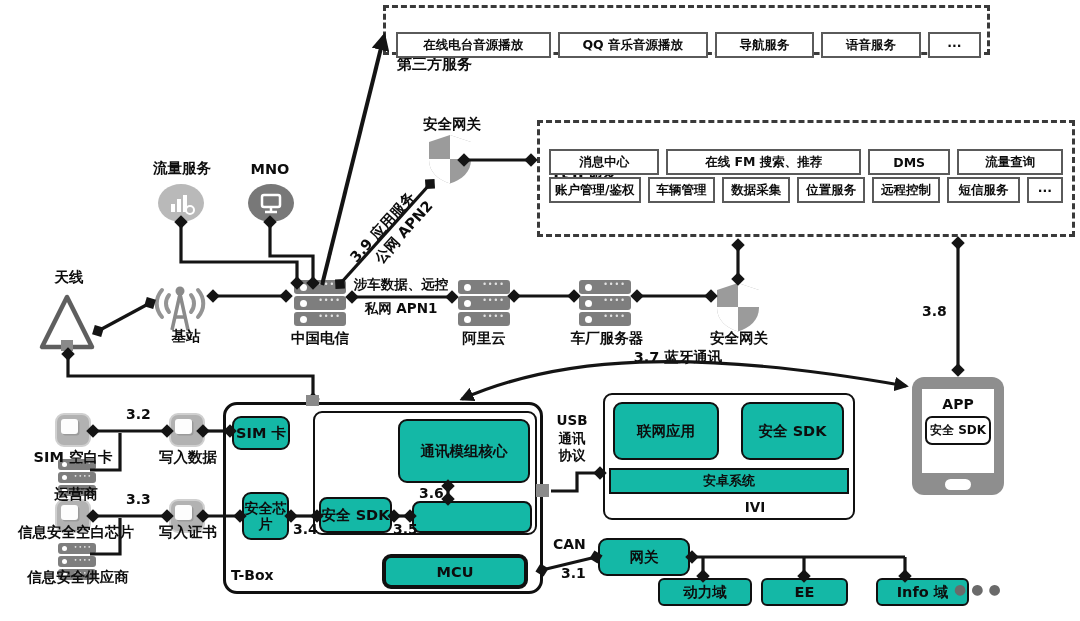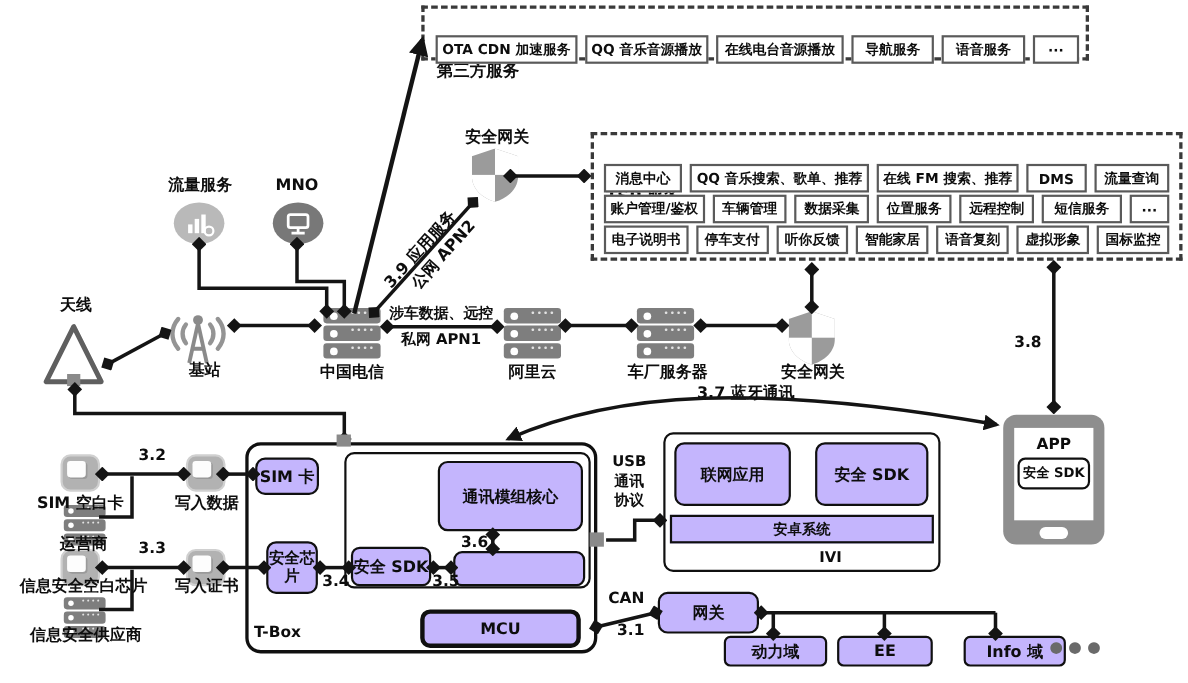--- a/index.html
+++ b/index.html
@@ -9,21 +9,21 @@
   .lbl{position:absolute;font-weight:700;font-size:14.5px;text-align:center;white-space:nowrap;z-index:20;}
   .lbl-sm{font-size:13.5px;}
   .num{position:absolute;font-weight:700;font-size:14px;z-index:20;white-space:nowrap;}
   
   .dashed-box{border:3px dashed #3a3a3a;background:#fff;z-index:5;}
   .svc-title{position:absolute;left:11px;top:3px;font-weight:700;font-size:15px;margin-top:44px;}
   .svc-row{position:absolute;display:flex;gap:7px;align-items:stretch;}
   .svc-item{border:2px solid #5a5a5a;background:#fff;display:flex;align-items:center;justify-content:center;
             font-weight:700;font-size:12.5px;white-space:nowrap;padding:0 4px;height:22px;}
   
-  .rbox{position:absolute;border:2.5px solid #101010;border-radius:9px;background:#c4b5fd;
+  .rbox{position:absolute;border:2.5px solid #101010;border-radius:9px;background:#14b8a6;
         display:flex;align-items:center;justify-content:center;font-weight:700;font-size:14.5px;
         text-align:center;z-index:10;box-sizing:border-box;}
   .container-box{background:#fff;z-index:6;}
   .thick{border-width:4px;}
   
   .server{position:absolute;display:flex;flex-direction:column;gap:2px;z-index:10;}
   .server .bar{width:52px;height:14px;background:#7e7e7e;border-radius:3px;position:relative;}
   .server .bar::before{content:"";position:absolute;left:6px;top:3.5px;width:7px;height:7px;background:#fff;border-radius:50%;}
   .server .bar::after{content:"••••";position:absolute;right:5px;top:0px;color:#e3e3e3;font-size:8px;letter-spacing:1px;}
   .server.sm .bar{width:38px;height:11px;}
@@ -68,55 +68,44 @@
         <rect x="22" y="0" width="22" height="25" fill="#fff"></rect>
         <rect x="0" y="25" width="22" height="25" fill="#fff"></rect>
       </g>
     </symbol>
   </defs>
 </svg>
 
 <div class="abs dashed-box" style="left:383px;top:5px;width:607px;height:50px;">
   <div class="svc-title">第三方服务</div>
   <div class="svc-row" style="left:10px;top:24px;width:585px;">
-    <div class="svc-item" style="flex:1.7">OTA CDN 加速服务</div>
+    <div class="svc-item" style="flex:1.55">在线电台音源播放</div>
     <div class="svc-item" style="flex:1.5">QQ 音乐音源播放</div>
-    <div class="svc-item" style="flex:1.55">在线电台音源播放</div>
     <div class="svc-item" style="flex:0.95">导航服务</div>
     <div class="svc-item" style="flex:0.95">语音服务</div>
     <div class="svc-item" style="flex:0.45">···</div>
   </div>
 </div>
 
 <div class="abs dashed-box" style="left:537px;top:120px;width:538px;height:117px;">
   <div class="svc-title">TSP 服务</div>
   <div class="svc-row" style="left:9px;top:26px;width:514px;">
     <div class="svc-item" style="flex:1.05">消息中心</div>
-    <div class="svc-item" style="flex:2.45">QQ 音乐搜索、歌单、推荐</div>
     <div class="svc-item" style="flex:1.95">在线 FM 搜索、推荐</div>
     <div class="svc-item" style="flex:0.75">DMS</div>
     <div class="svc-item" style="flex:1.0">流量查询</div>
   </div>
   <div class="svc-row" style="left:9px;top:54px;width:514px;">
     <div class="svc-item" style="flex:1.45">账户管理/鉴权</div>
     <div class="svc-item" style="flex:1.15">车辆管理</div>
     <div class="svc-item" style="flex:1.15">数据采集</div>
     <div class="svc-item" style="flex:1.15">位置服务</div>
     <div class="svc-item" style="flex:1.15">远程控制</div>
     <div class="svc-item" style="flex:1.25">短信服务</div>
     <div class="svc-item" style="flex:0.5">···</div>
-  </div>
-  <div class="svc-row" style="left:9px;top:82px;width:514px;">
-    <div class="svc-item" style="flex:1.2">电子说明书</div>
-    <div class="svc-item" style="flex:1">停车支付</div>
-    <div class="svc-item" style="flex:1">听你反馈</div>
-    <div class="svc-item" style="flex:1">智能家居</div>
-    <div class="svc-item" style="flex:1">语音复刻</div>
-    <div class="svc-item" style="flex:1">虚拟形象</div>
-    <div class="svc-item" style="flex:1">国标监控</div>
   </div>
 </div>
 
 <div class="lbl" style="left:144px;top:159px;width:76px;">流量服务</div>
 <div class="circle-icon" style="left:158px;top:184px;background:#b9b9b9;">
   <svg width="46" height="38" viewBox="0 0 46 38">
     <rect x="13" y="20" width="4" height="8" fill="#fff"></rect>
     <rect x="19" y="15" width="4" height="13" fill="#fff"></rect>
     <rect x="25" y="11" width="4" height="17" fill="#fff"></rect>
     <circle cx="32" cy="26" r="4" fill="none" stroke="#fff" stroke-width="2"></circle>

